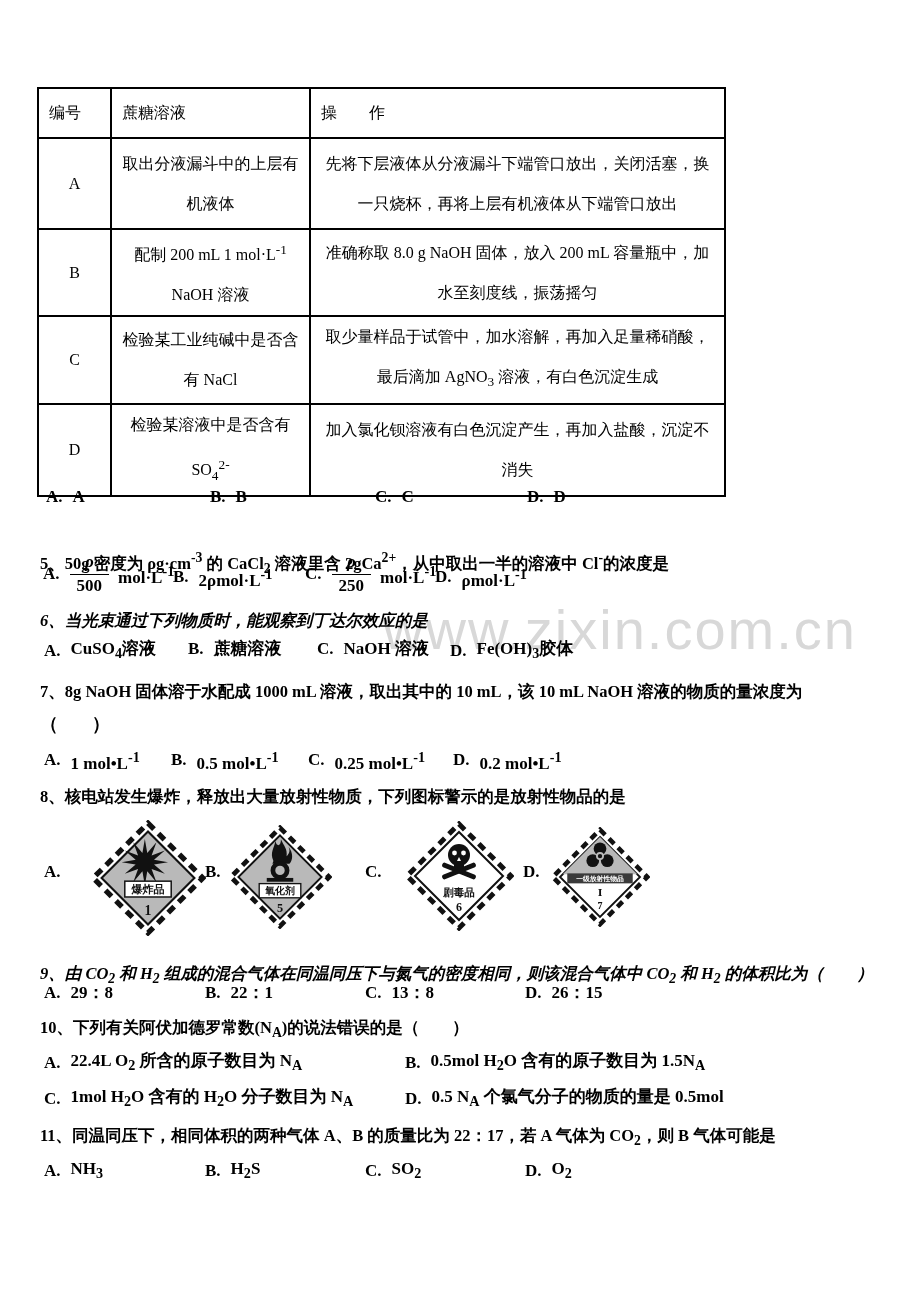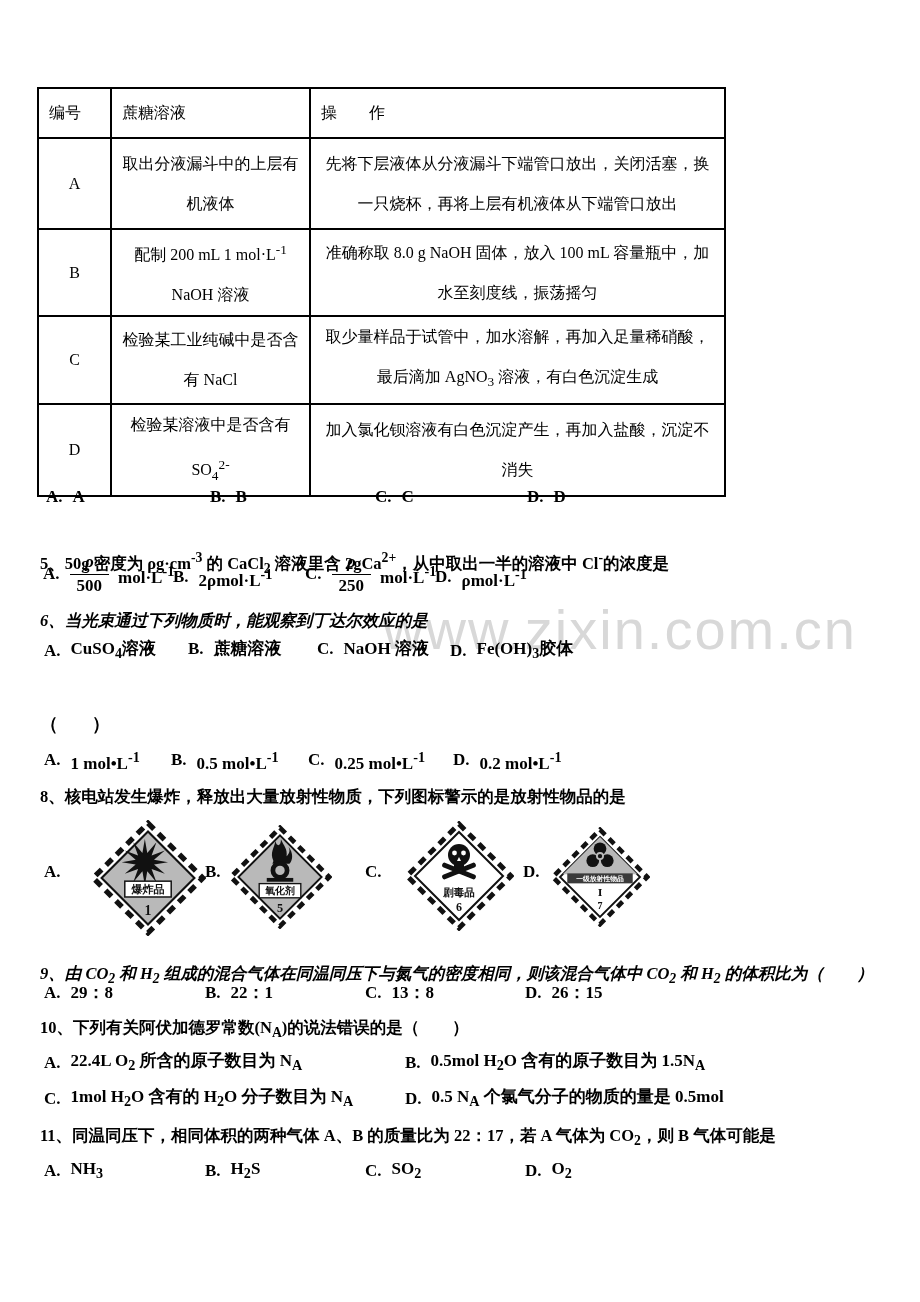--- a/index.html
+++ b/index.html
@@ -60,21 +60,21 @@
         <td class="col-op">操　　作</td>
       </tr>
       <tr style="height:91px;">
         <td class="body-cell">A</td>
         <td class="body-cell">取出分液漏斗中的上层有机液体</td>
         <td class="body-cell">先将下层液体从分液漏斗下端管口放出，关闭活塞，换一只烧杯，再将上层有机液体从下端管口放出</td>
       </tr>
       <tr style="height:85px;">
         <td class="body-cell">B</td>
         <td class="body-cell">配制 200 mL 1 mol·L<sup>-1</sup> NaOH 溶液</td>
-        <td class="body-cell">准确称取 8.0 g NaOH 固体，放入 100 mL 容量瓶中，加水至刻度线，振荡摇匀</td>
+        <td class="body-cell">准确称取 8.0 g NaOH 固体，放入 200 mL 容量瓶中，加水至刻度线，振荡摇匀</td>
       </tr>
       <tr style="height:82px;">
         <td class="body-cell">C</td>
         <td class="body-cell">检验某工业纯碱中是否含有 NaCl</td>
         <td class="body-cell">取少量样品于试管中，加水溶解，再加入足量稀硝酸，最后滴加 AgNO<sub>3</sub> 溶液，有白色沉淀生成</td>
       </tr>
       <tr style="height:82px;">
         <td class="body-cell">D</td>
         <td class="body-cell">检验某溶液中是否含有 SO<sub>4</sub><sup>2-</sup></td>
         <td class="body-cell">加入氯化钡溶液有白色沉淀产生，再加入盐酸，沉淀不消失</td>
@@ -136,20 +136,21 @@
       </span>
     <span class="opt" style="left:317px;top:639px;">
       <span class="letter">C.</span>
       <span>NaOH 溶液</span>
       </span>
     <span class="opt" style="left:450px;top:639px;">
       <span class="letter">D.</span>
       <span>Fe(OH)<sub>3</sub>胶体</span>
       </span>
 
+    <div class="stem" style="top:681px;">7、8g NaOH 固体溶于水配成 1000 mL 溶液，取出其中的 10 mL，该 10 mL NaOH 溶液的物质的量浓度为</div>
     <div class="stem paren" style="top:713px;">（　）</div>
     <span class="opt" style="left:44px;top:747px;">
       <span class="letter">A.</span>
       <span>1 mol•L<sup>-1</sup></span>
       </span>
     <span class="opt" style="left:171px;top:747px;">
       <span class="letter">B.</span>
       <span>0.5 mol•L<sup>-1</sup></span>
       </span>
     <span class="opt" style="left:308px;top:747px;">

